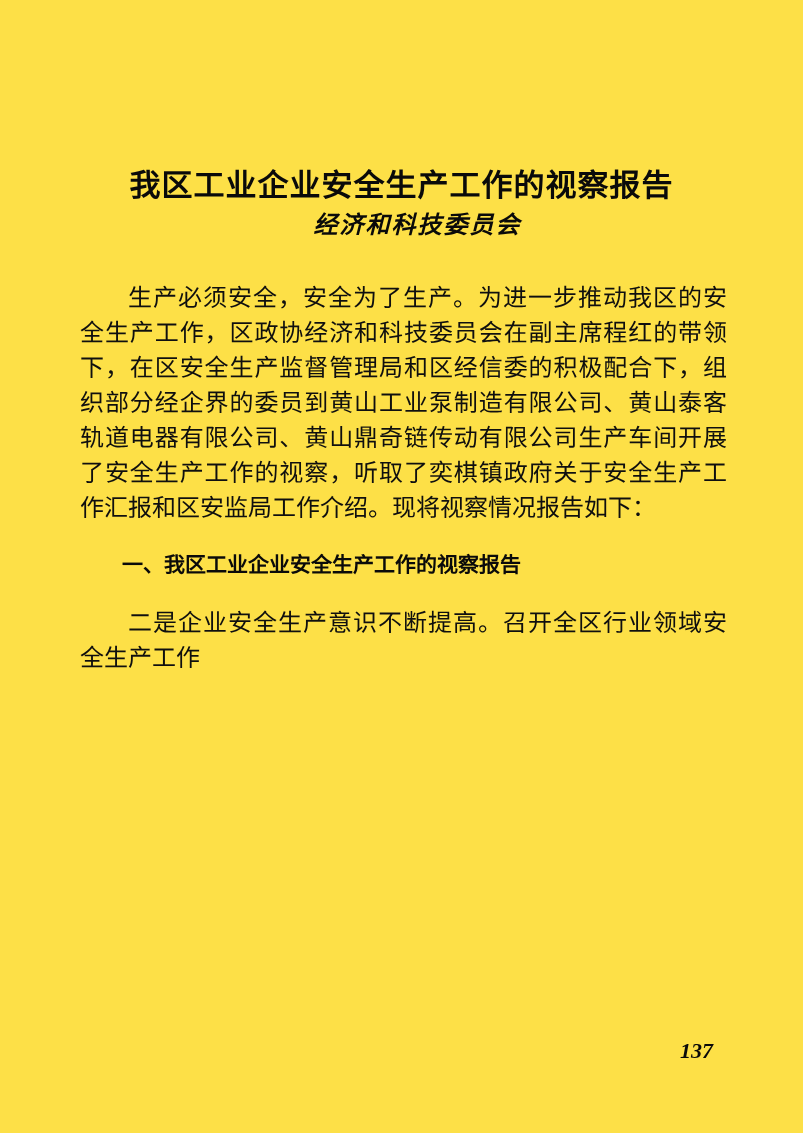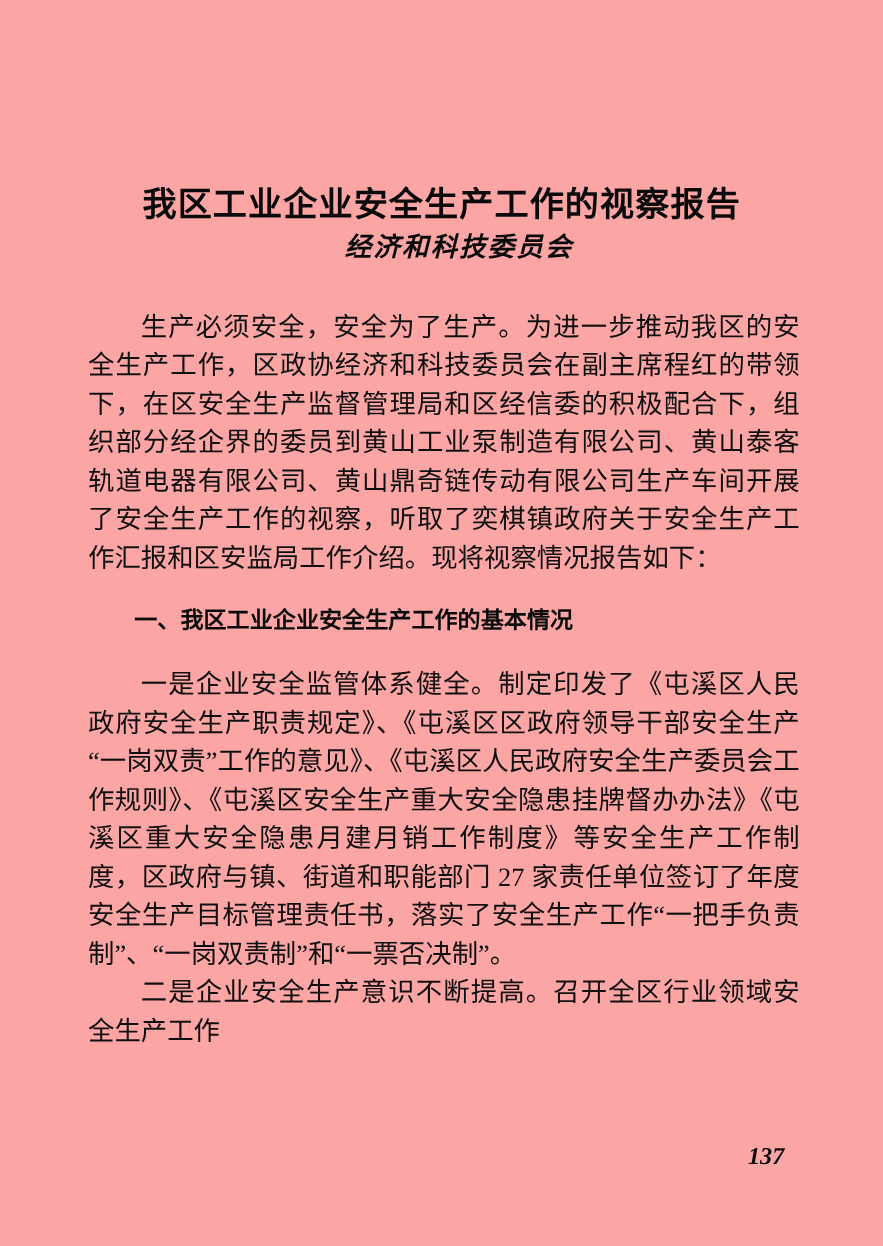--- a/index.html
+++ b/index.html
@@ -4,21 +4,21 @@
 <style>
   html, body {
     margin: 0;
     padding: 0;
     background: #ffffff;
   }
   .page {
     position: relative;
     width: 803px;
     height: 1133px;
-    background: #fca5a5;
+    background: #fde047;
     color: #111111;
     overflow: hidden;
     font-family: "Liberation Serif", "DejaVu Serif", serif;
   }
   .doc-title {
     position: absolute;
     top: 139px;
     left: 0;
     width: 100%;
     text-align: center;
@@ -83,24 +83,23 @@
 <div class="page">
 
   <h1 class="doc-title">我区工业企业安全生产工作的视察报告</h1>
 
   <div class="doc-subtitle">经济和科技委员会</div>
 
   <div class="body-block">
 
     <p class="para">生产必须安全，安全为了生产。为进一步推动我区的安全生产工作，区政协经济和科技委员会在副主席程红的带领下，在区安全生产监督管理局和区经信委的积极配合下，组织部分经企界的委员到黄山工业泵制造有限公司、黄山泰客轨道电器有限公司、黄山鼎奇链传动有限公司生产车间开展了安全生产工作的视察，听取了奕棋镇政府关于安全生产工作汇报和区安监局工作介绍。现将视察情况报告如下：</p>
 
-    <h2 class="section-heading">一、我区工业企业安全生产工作的基本情况</h2>
+    <h2 class="section-heading">一、我区工业企业安全生产工作的视察报告</h2>
 
 
-    <p class="para">一是企业安全监管体系健全。制定印发了《屯溪区人民政府安全生产职责规定》、《屯溪区区政府领导干部安全生产“一岗双责”工作的意见》、《屯溪区人民政府安全生产委员会工作规则》、《屯溪区安全生产重大安全隐患挂牌督办办法》《屯溪区重大安全隐患月建月销工作制度》等安全生产工作制度，区政府与镇、街道和职能部门 27 家责任单位签订了年度安全生产目标管理责任书，落实了安全生产工作“一把手负责制”、“一岗双责制”和“一票否决制”。</p>
 
     <p class="para">二是企业安全生产意识不断提高。召开全区行业领域安全生产工作</p>
 
   </div>
 
   <div class="page-number">137</div>
 
 </div>
 
 </body></html>

